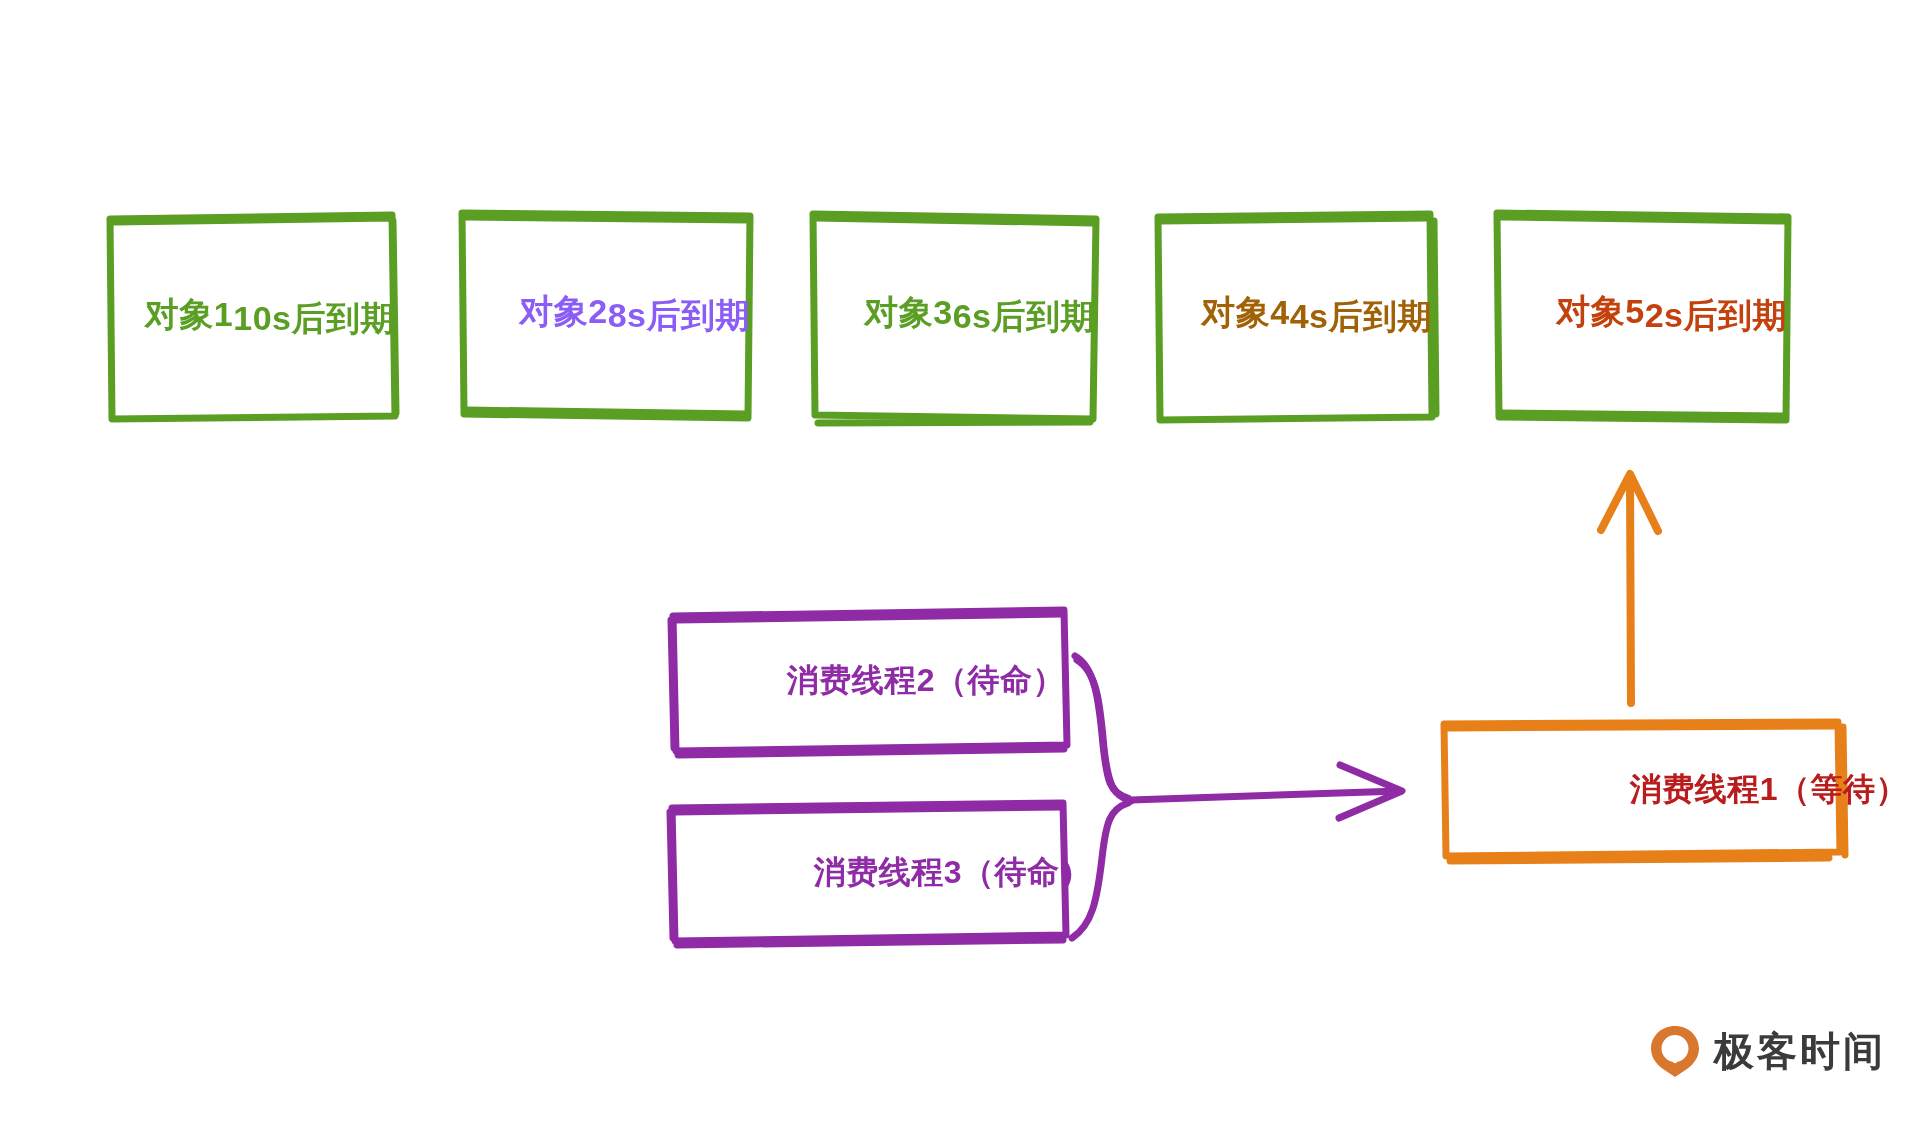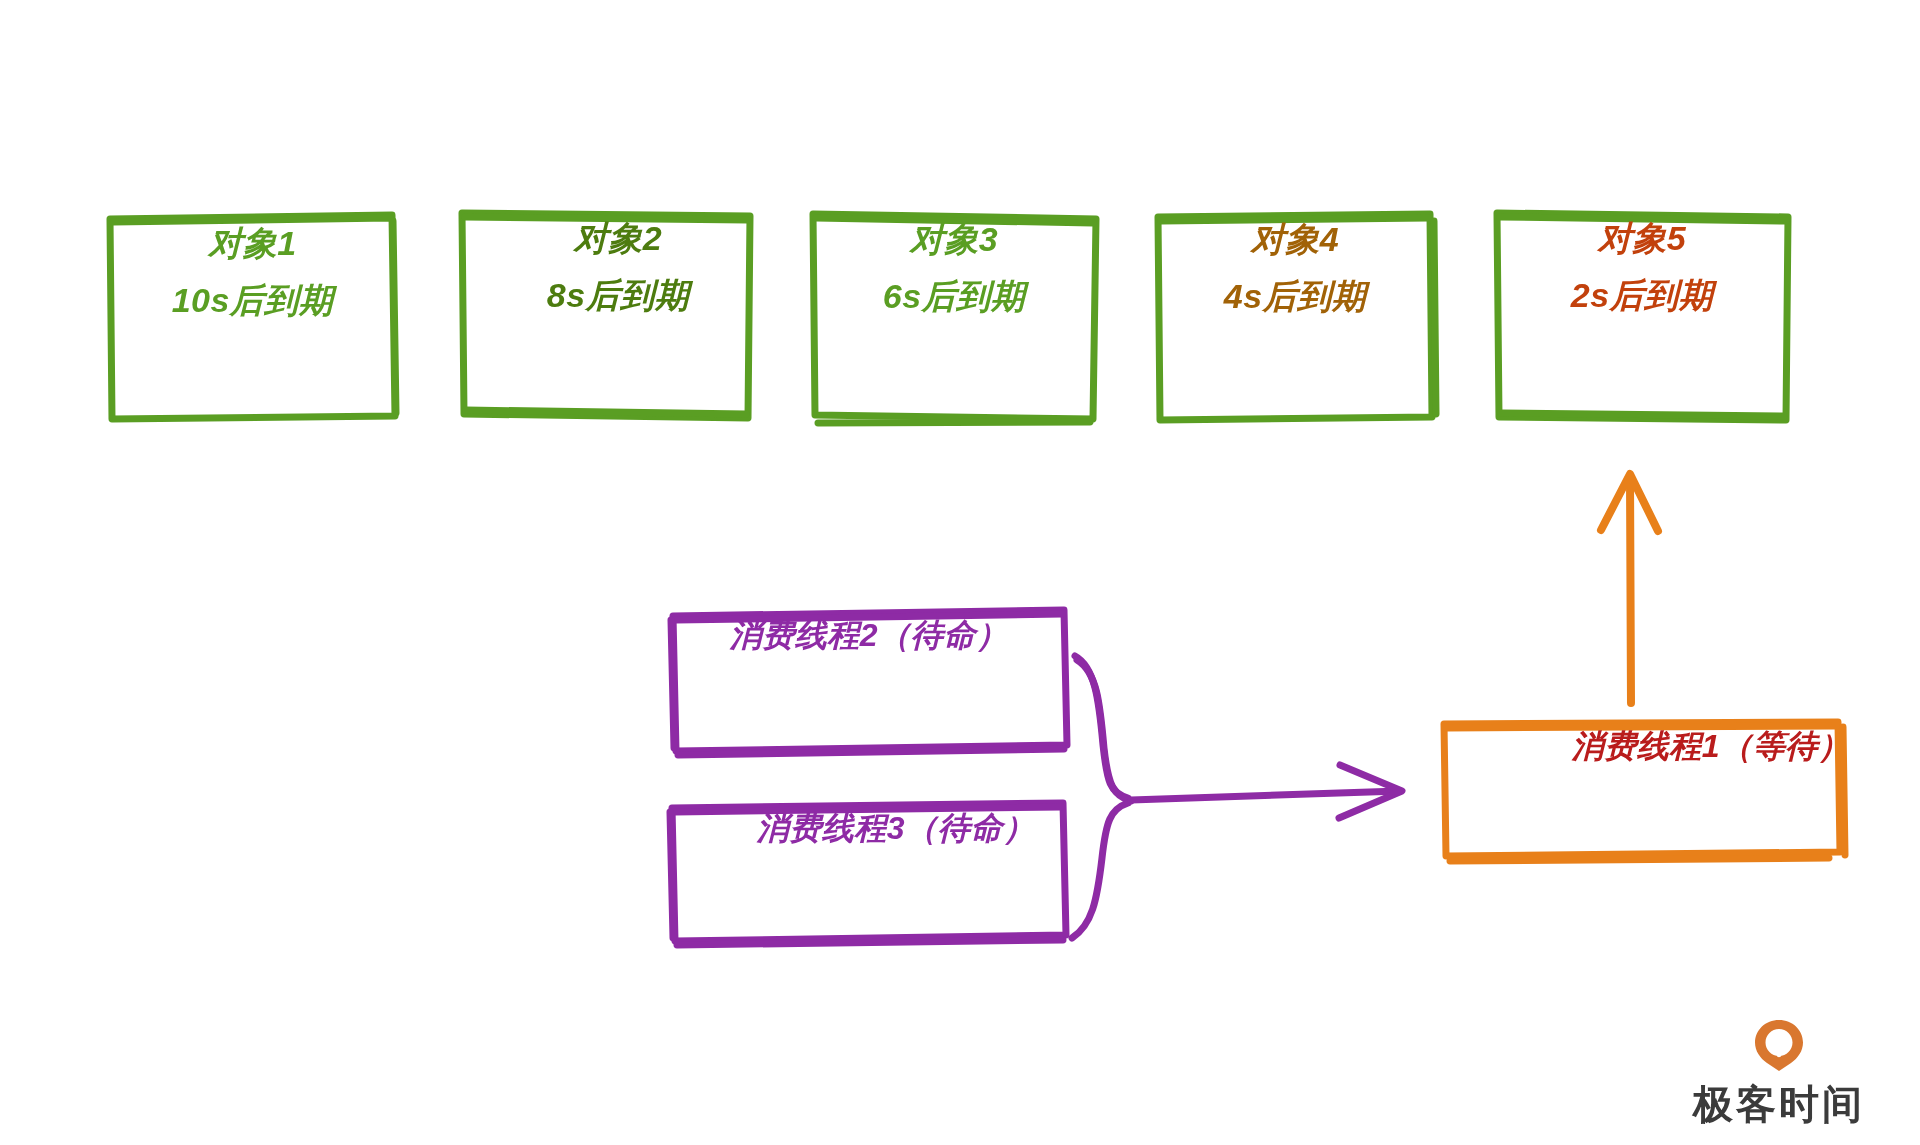--- a/index.html
+++ b/index.html
@@ -15,41 +15,39 @@
     background:#ffffff;
   }
   svg.layer {
     position:absolute; left:0; top:0;
     width:1920px; height:1145px;
     pointer-events:none;
   }
   .node {
     position:absolute;
     display:flex;
-    flex-direction:column;
     align-items:center;
-    justify-content:flex-start;
+    justify-content:flex-end;
     text-align:center;
     line-height:1.45;
     user-select:none;
-    font-style:italic;
   }
   .node .l1, .node .l2 {
     display:block;
     white-space:nowrap;
   }
   .obj-node { font-size:34px; font-weight:700; letter-spacing:0.5px; }
   .obj-node .l1 { margin-bottom:8px; }
   .thread-node { font-size:32px; font-weight:700; letter-spacing:0.5px; }
 
   #logo {
     position:absolute;
     left:1648px; top:1018px;
     width:262px; height:66px;
-    display:flex; align-items:center; gap:12px;flex-direction:column;
+    display:flex; align-items:center; gap:12px;
   }
   #logo .mark { width:54px; height:54px; flex:0 0 54px; position:relative; }
   #logo .word {
     font-size:40px; font-weight:700; color:#3b3b3b;
     letter-spacing:3px; line-height:1;
   }
 </style>
 </head>
 <body>
 
@@ -109,21 +107,21 @@
       <path d="M1631,703 L1630,478"></path>
       <path d="M1601,530 L1630,474 L1658,531"></path>
     </g>
   </svg>
 
   <div class="node obj-node" style="left:110px; top:219px; width:285px; height:200px; color:#5a9e23;">
     <span class="l1">对象1</span>
     <span class="l2">10s后到期</span>
   </div>
 
-  <div class="node obj-node" style="left:474px; top:214px; width:288px; height:203px; color:#4d7c0f;">
+  <div class="node obj-node" style="left:462px; top:214px; width:288px; height:203px; color:#8b5cf6;">
     <span class="l1">对象2</span>
     <span class="l2">8s后到期</span>
   </div>
 
   <div class="node obj-node" style="left:813px; top:215px; width:282px; height:203px; color:#5a9e23;">
     <span class="l1">对象3</span>
     <span class="l2">6s后到期</span>
   </div>
 
   <div class="node obj-node" style="left:1158px; top:215px; width:274px; height:203px; color:#a16207;">

